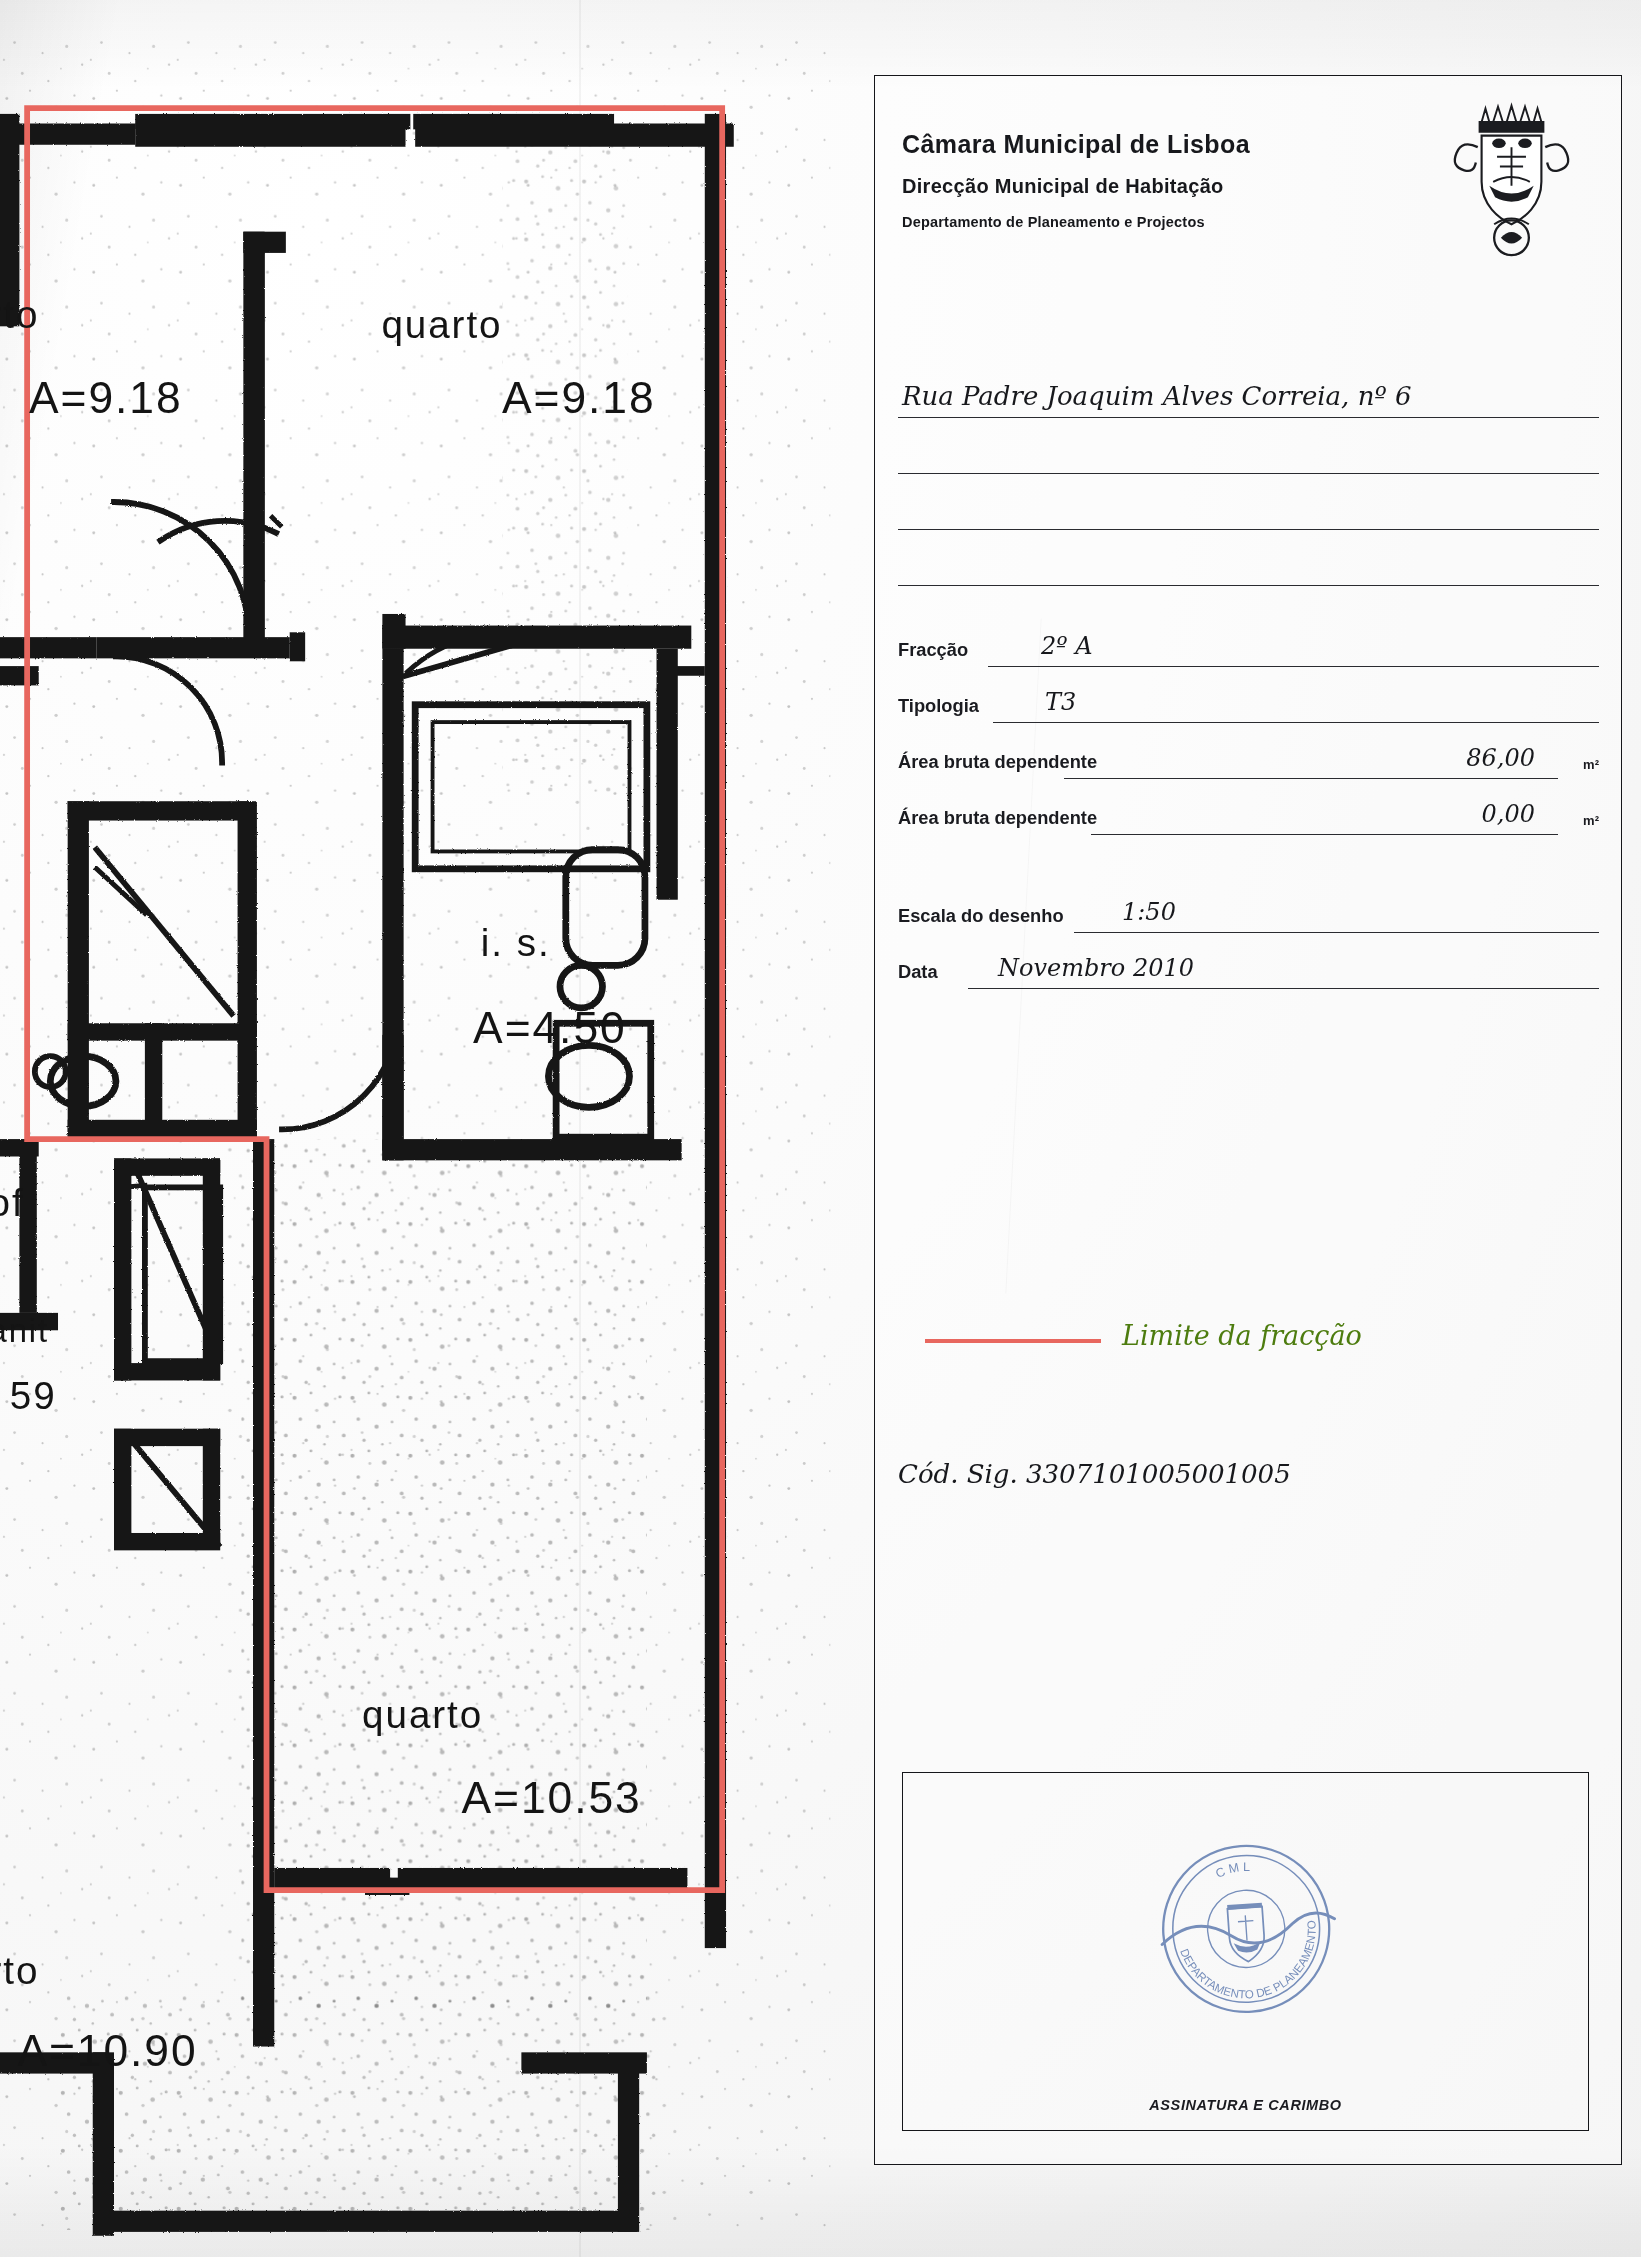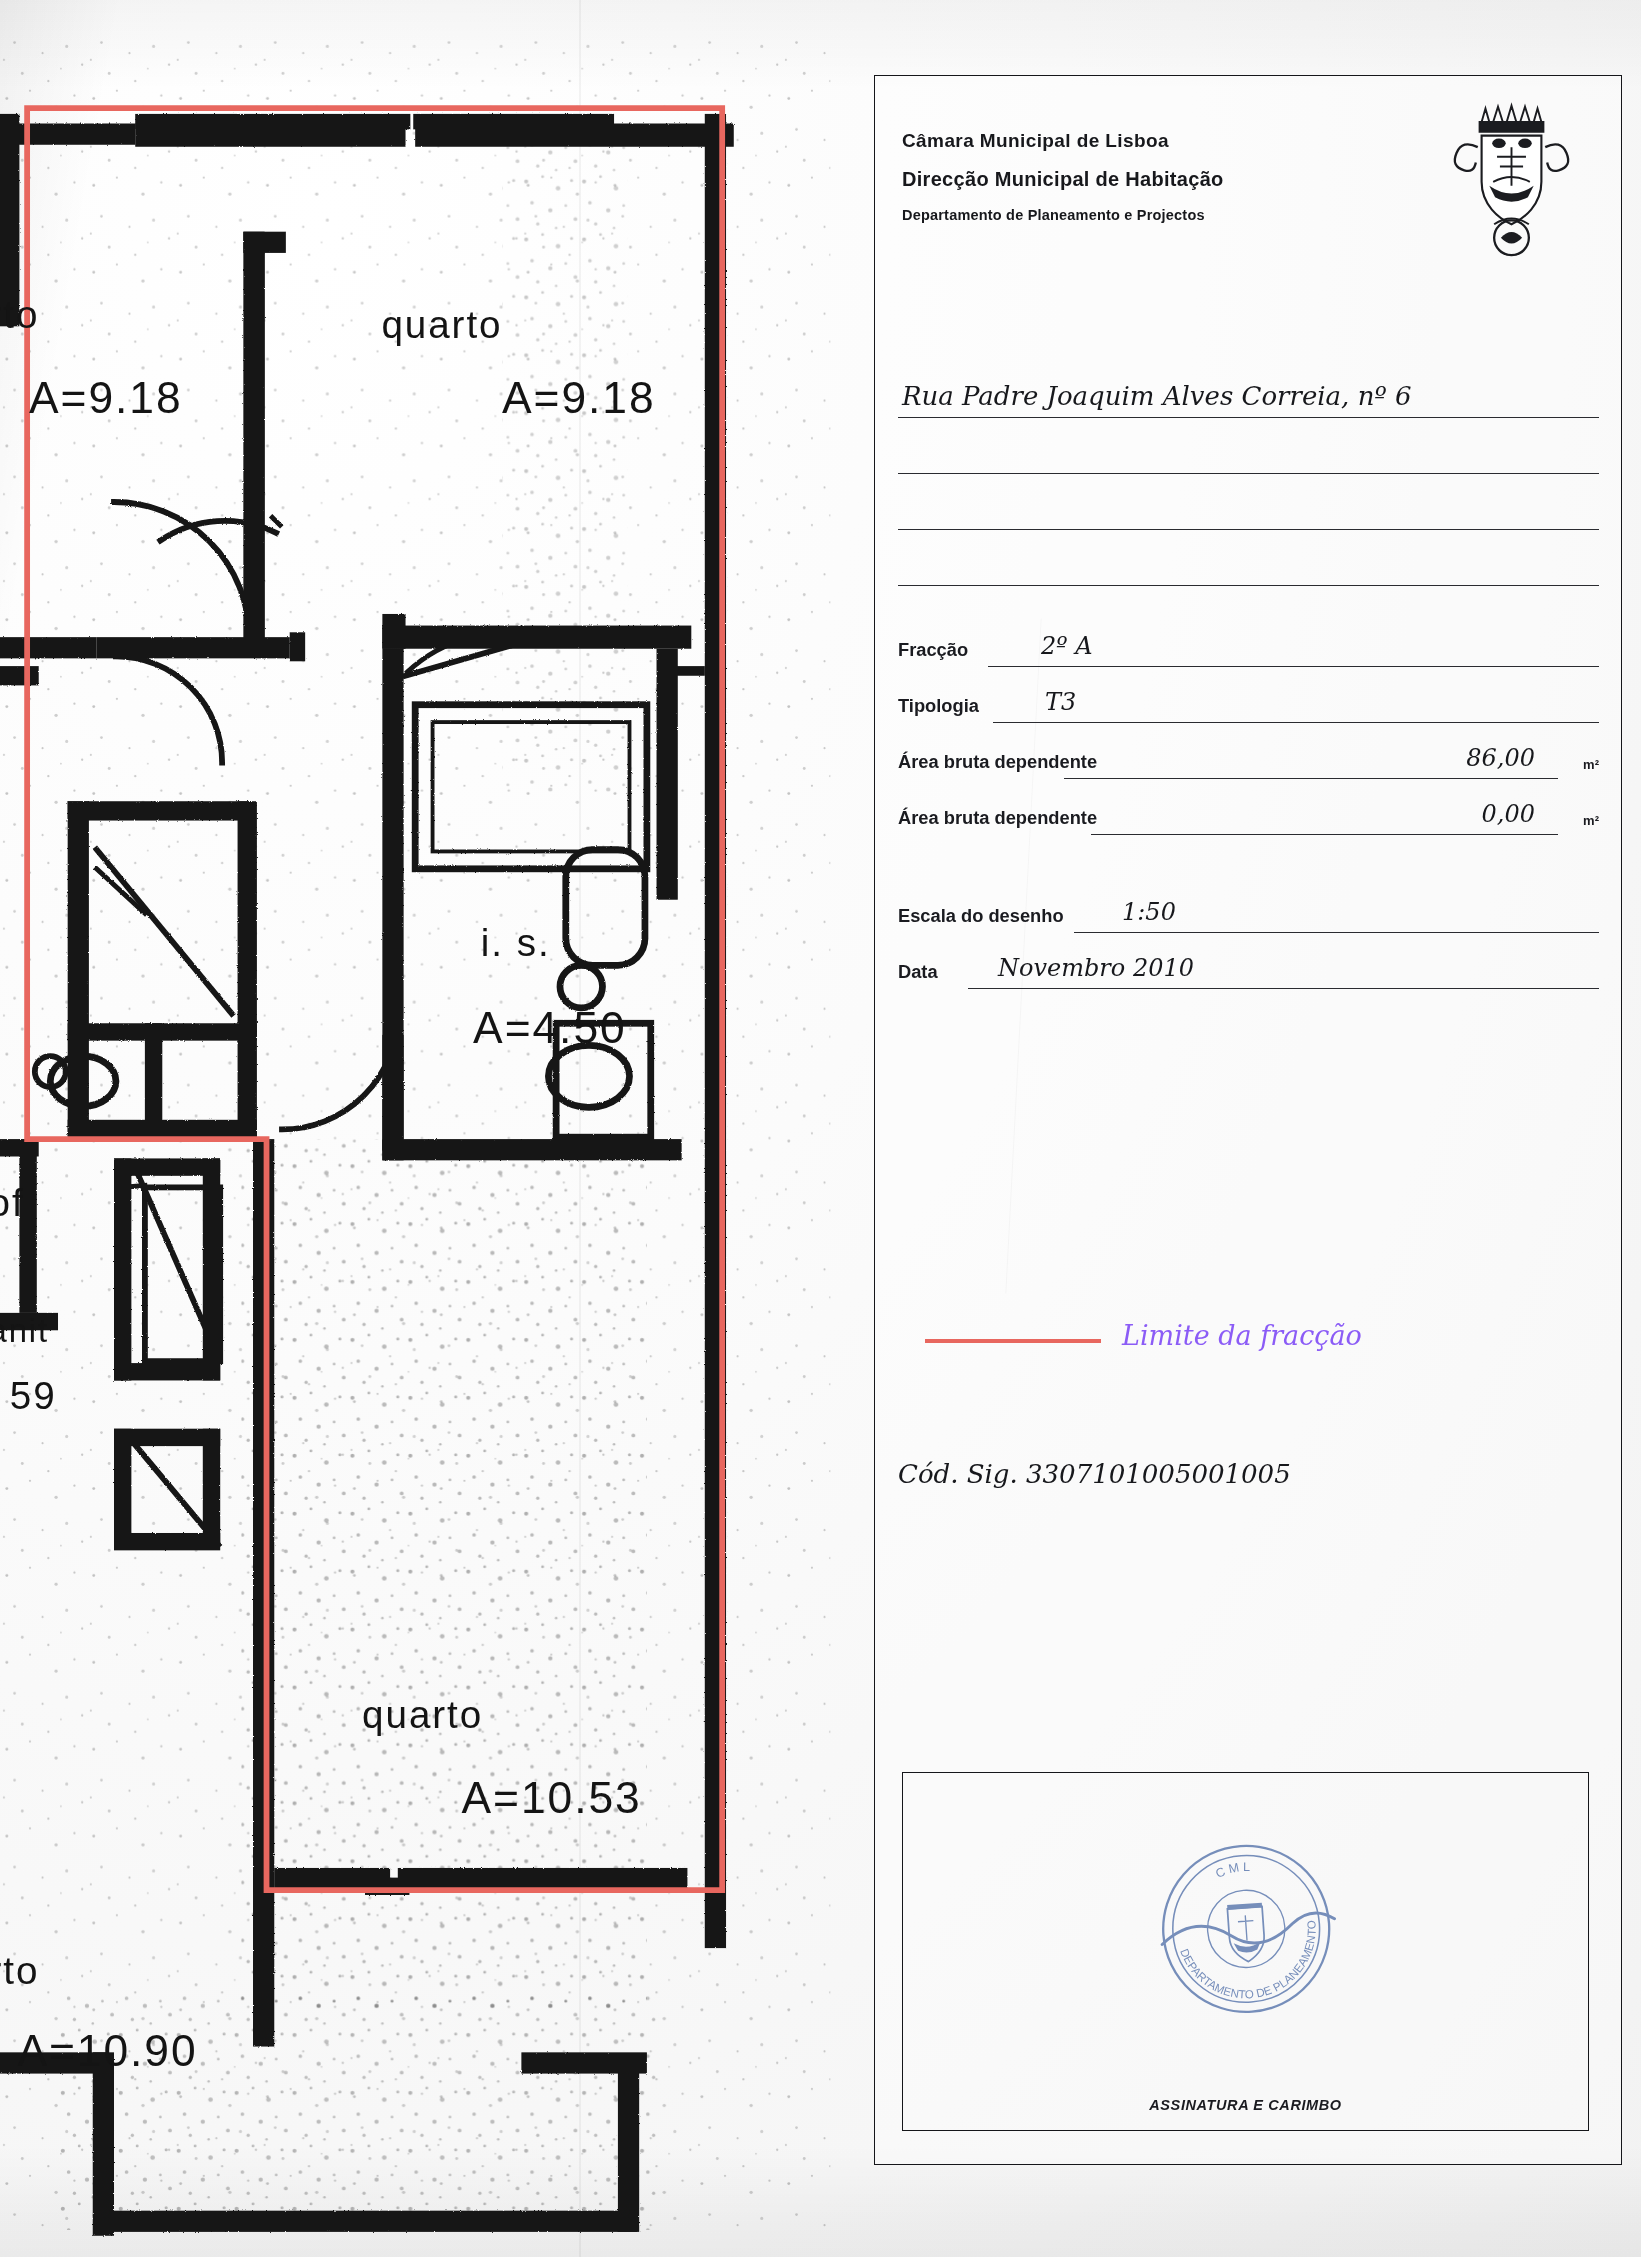--- a/index.html
+++ b/index.html
@@ -66,21 +66,21 @@
     padding: 0;
   }
 
   .org {
     position: absolute;
     left: 27px;
     top: 54px;
     width: 483px;
   }
   .org .l1 {
-    font-size: 19px;
+    font-size: 25px;
     font-weight: bold;
     letter-spacing: 0.4px;
     color: #17181c;
     margin-bottom: 16.4px;
   }
   .org .l2 {
     font-size: 20px;
     font-weight: bold;
     letter-spacing: 0.3px;
     color: #17181c;
@@ -178,21 +178,21 @@
     height: 3.9px;
     background: #e8675f;
   }
   .legend .legend-text {
     position: absolute;
     left: 224px;
     top: 0;
     font-family: "DejaVu Serif", serif;
     font-style: italic;
     font-size: 27px;
-    color: #8b5cf6;
+    color: #4d7c0f;
   }
 
   .codsig {
     position: absolute;
     left: 23px;
     top: 1383px;
     font-family: "DejaVu Serif", serif;
     font-style: italic;
     font-size: 26px;
     color: #17181c;

